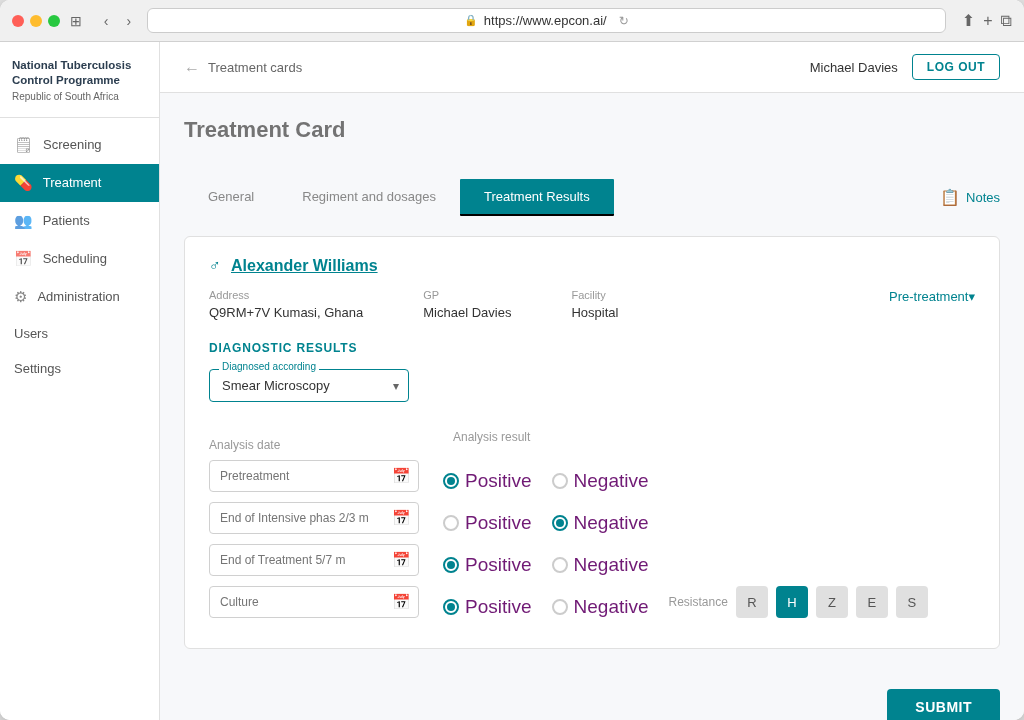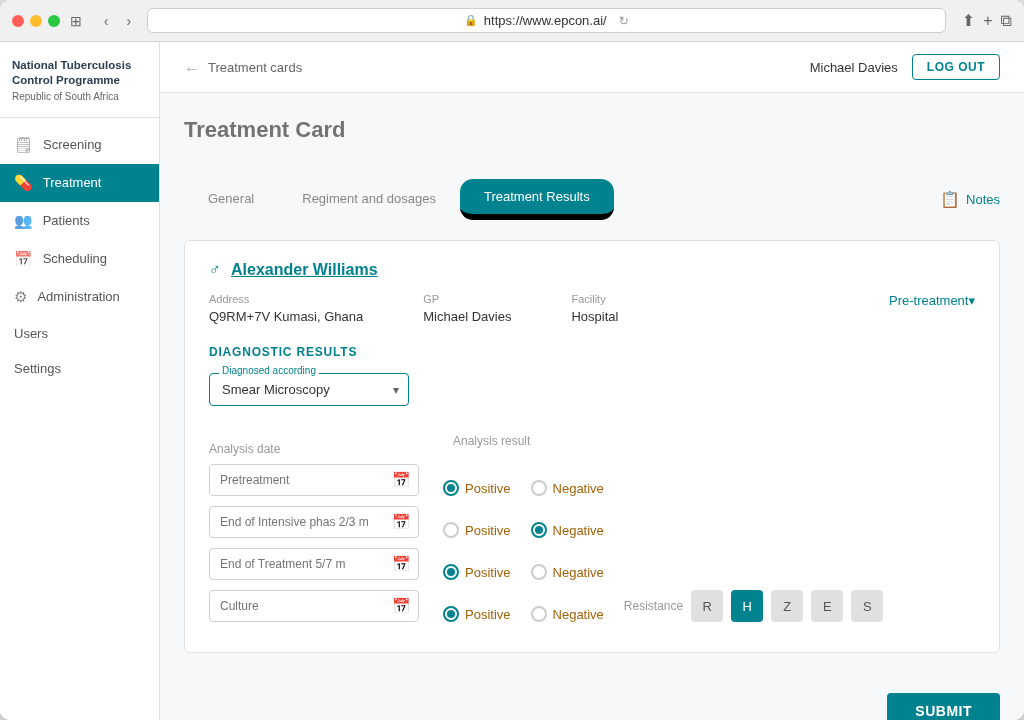--- a/index.html
+++ b/index.html
@@ -96,21 +96,21 @@
       margin-bottom: 20px;
     }
     .tabs { display: flex; gap: 0; }
     .tab {
       padding: 10px 24px; font-size: 13px; color: #888;
       cursor: pointer; border-bottom: 2px solid transparent;
       background: none; border-top: none; border-left: none; border-right: none;
     }
     .tab.active {
       background: #00838f; color: #fff;
-      border-radius: 13px; border-bottom: 6px solid #000000;
+      border-radius: 1px; border-bottom: 2px solid #000000;
     }
     .notes-btn {
       display: flex; align-items: center; gap: 6px;
       color: #00838f; font-size: 13px; cursor: pointer;
       background: none; border: none; font-weight: 500;
     }
     .notes-icon { font-size: 16px; }
 
     
     .patient-card {
@@ -181,21 +181,21 @@
     .radio-option { display: flex; align-items: center; gap: 6px; cursor: pointer; font-size: 13px; }
     .radio-circle {
       width: 16px; height: 16px; border-radius: 50%;
       border: 2px solid #ccc; display: flex; align-items: center; justify-content: center;
       flex-shrink: 0;
     }
     .radio-circle.checked { border-color: #00838f; }
     .radio-circle.checked::after {
       content: ''; width: 8px; height: 8px; border-radius: 50%; background: #00838f;
     }
-    .radio-label { color: #a16207; font-size: 13px; }
+    .radio-label { color: #701a75; font-size: 19px; }
 
     
     .resistance-section { display: flex; align-items: center; gap: 8px; margin-left: 20px; }
     .resistance-label { font-size: 12px; color: #999; }
     .resistance-btn {
       width: 32px; height: 32px; border-radius: 4px;
       display: flex; align-items: center; justify-content: center;
       font-size: 13px; font-weight: 500; cursor: pointer; border: none;
     }
     .resistance-btn.default { background: #e0e0e0; color: #555; }

